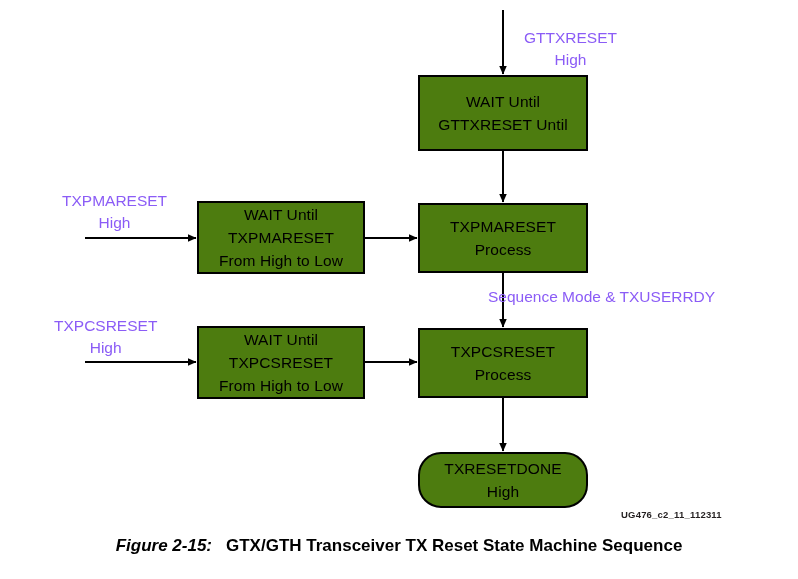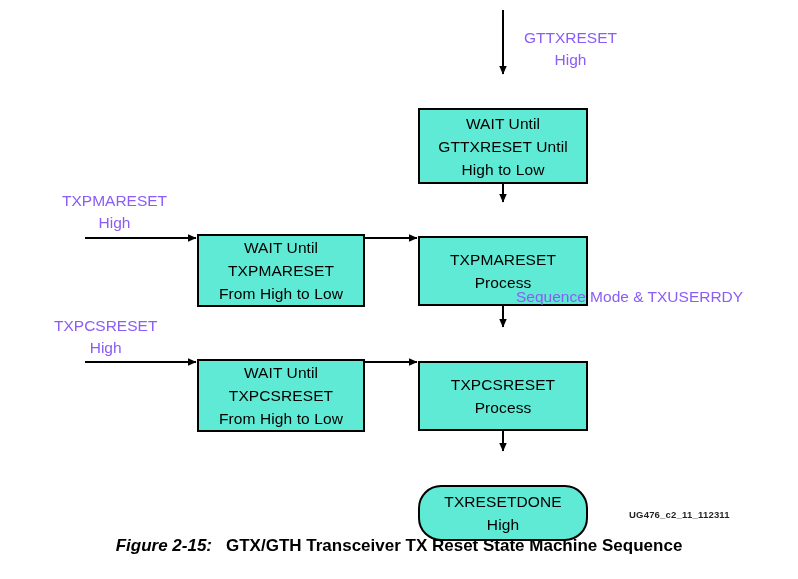--- a/index.html
+++ b/index.html
@@ -21,31 +21,30 @@
     left: 0;
     top: 0;
     width: 798px;
     height: 579px;
   }
 
   .node-box {
     position: absolute;
     box-sizing: border-box;
     border: 2px solid #000000;
-    background: #5eead4;
+    background: #4d7c0f;
     display: flex;
     flex-direction: column;
     align-items: center;
     justify-content: center;
     text-align: center;
     font-size: 15.5px;
     line-height: 23px;
     color: #000000;
     letter-spacing: 0.1px;
-    margin-top: 33px;
   }
   .node-box .line {
     display: block;
     white-space: nowrap;
   }
 
   .edge-label {
     position: absolute;
     font-size: 15.5px;
     line-height: 22px;
@@ -88,22 +87,22 @@
   #box-wait-gttxreset { left: 418px; top: 75px;  width: 170px; height: 76px; }
   #box-wait-txpmareset { left: 197px; top: 201px; width: 168px; height: 73px; }
   #box-txpmareset-process { left: 418px; top: 203px; width: 170px; height: 70px; }
   #box-wait-txpcsreset { left: 197px; top: 326px; width: 168px; height: 73px; }
   #box-txpcsreset-process { left: 418px; top: 328px; width: 170px; height: 70px; }
   #box-txresetdone { left: 418px; top: 452px; width: 170px; height: 56px; border-radius: 23px; }
 
   #label-gttxreset { left: 524px; top: 27px; }
   #label-txpmareset-in { left: 62px; top: 190px; }
   #label-txpcsreset-in { left: 54px; top: 315px; }
-  #label-sequence-mode { left: 516px; top: 286px; text-align: right; }
-  #figure-id { left: 621px; top: 509px; margin-left: 8px; }
+  #label-sequence-mode { left: 488px; top: 286px; text-align: right; }
+  #figure-id { left: 621px; top: 509px; }
 </style>
 </head>
 <body>
 
 <svg id="diagram-canvas" viewBox="0 0 798 579" width="798" height="579" xmlns="http://www.w3.org/2000/svg">
   <defs>
     <marker id="arrowhead" markerWidth="9" markerHeight="8" refX="8.5" refY="4" orient="auto" markerUnits="userSpaceOnUse">
       <path d="M0,0 L9,4 L0,8 Z" fill="#000000"></path>
     </marker>
   </defs>
@@ -121,21 +120,20 @@
   <line x1="85" y1="362" x2="196" y2="362" stroke="#000000" stroke-width="2" marker-end="url(#arrowhead)"></line>
 
   <line x1="365" y1="362" x2="417" y2="362" stroke="#000000" stroke-width="2" marker-end="url(#arrowhead)"></line>
 
   <line x1="503" y1="398" x2="503" y2="451" stroke="#000000" stroke-width="2" marker-end="url(#arrowhead)"></line>
 </svg>
 
 <div class="node-box" id="box-wait-gttxreset">
   <span class="line">WAIT Until</span>
   <span class="line">GTTXRESET Until</span>
-  <span class="line">High to Low</span>
 </div>
 
 <div class="node-box" id="box-wait-txpmareset">
   <span class="line">WAIT Until</span>
   <span class="line">TXPMARESET</span>
   <span class="line">From High to Low</span>
 </div>
 
 <div class="node-box" id="box-txpmareset-process">
   <span class="line">TXPMARESET</span>

